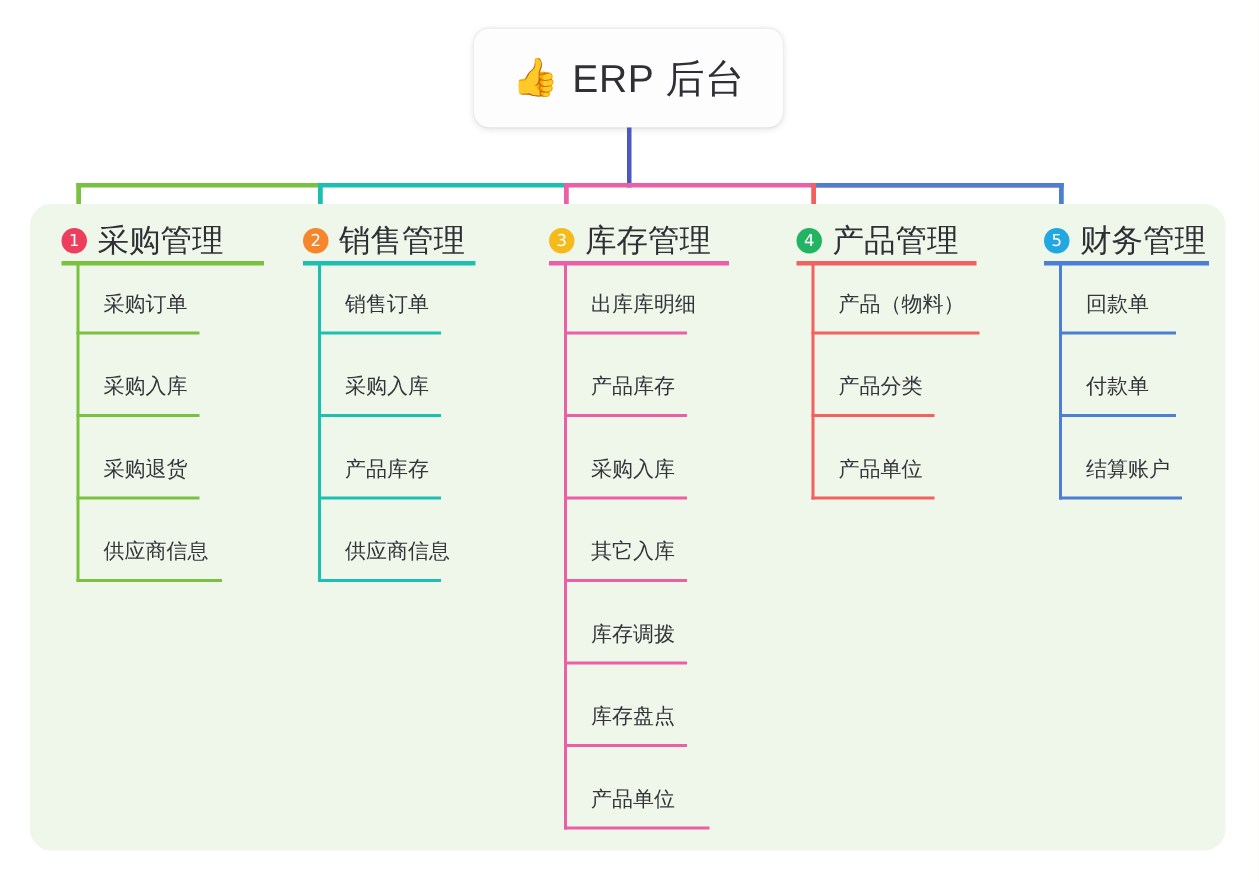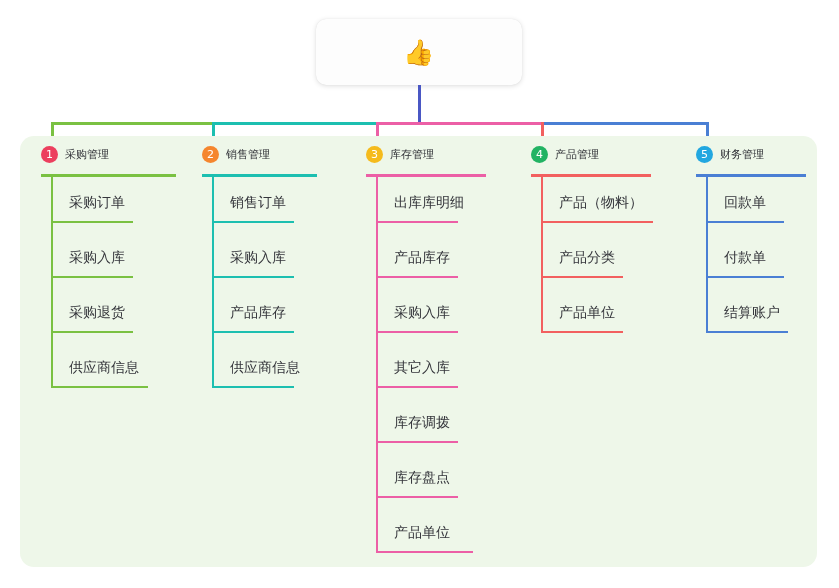--- a/index.html
+++ b/index.html
@@ -87,21 +87,21 @@
     height: 17px;
     border-radius: 50%;
     color: #ffffff;
     font-size: 11px;
     line-height: 17px;
     text-align: center;
     display: inline-block;
     font-family: "DejaVu Sans", sans-serif;
   }
   .col-title {
-    font-size: 11px;
+    font-size: 21px;
     color: #2f3036;
   }
   
   .col-rule {
     position: absolute;
     height: 3px;
     top: 38px;
     left: 0;
   }
   
@@ -131,20 +131,21 @@
     white-space: nowrap;
   }
 </style>
 </head>
 <body>
 
 <div id="canvas">
 
   <div id="root-node">
     <span class="thumb">👍</span>
+    <span class="root-title">ERP 后台</span>
   </div>
 
   <div id="connectors">
       <div class="vline" style="left: 418px; top: 85px; height: 40px; background: rgb(74, 87, 196);"></div>
       <div class="hline" style="left: 51px; top: 122px; width: 164px; background: rgb(122, 193, 66);"></div>
       <div class="vline" style="left: 51px; top: 122px; height: 52px; background: rgb(122, 193, 66);"></div>
       <div class="hline" style="left: 212px; top: 122px; width: 167px; background: rgb(28, 191, 176);"></div>
       <div class="vline" style="left: 212px; top: 122px; height: 52px; background: rgb(28, 191, 176);"></div>
       <div class="hline" style="left: 376px; top: 122px; width: 168px; background: rgb(236, 95, 166);"></div>
       <div class="vline" style="left: 376px; top: 122px; height: 52px; background: rgb(236, 95, 166);"></div>

